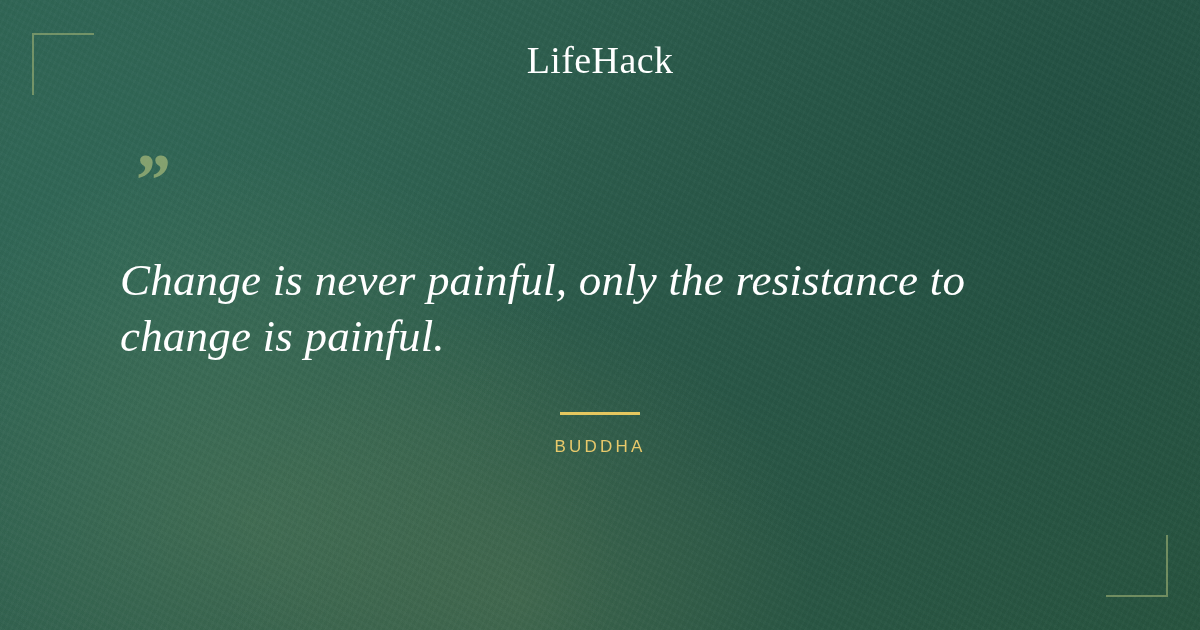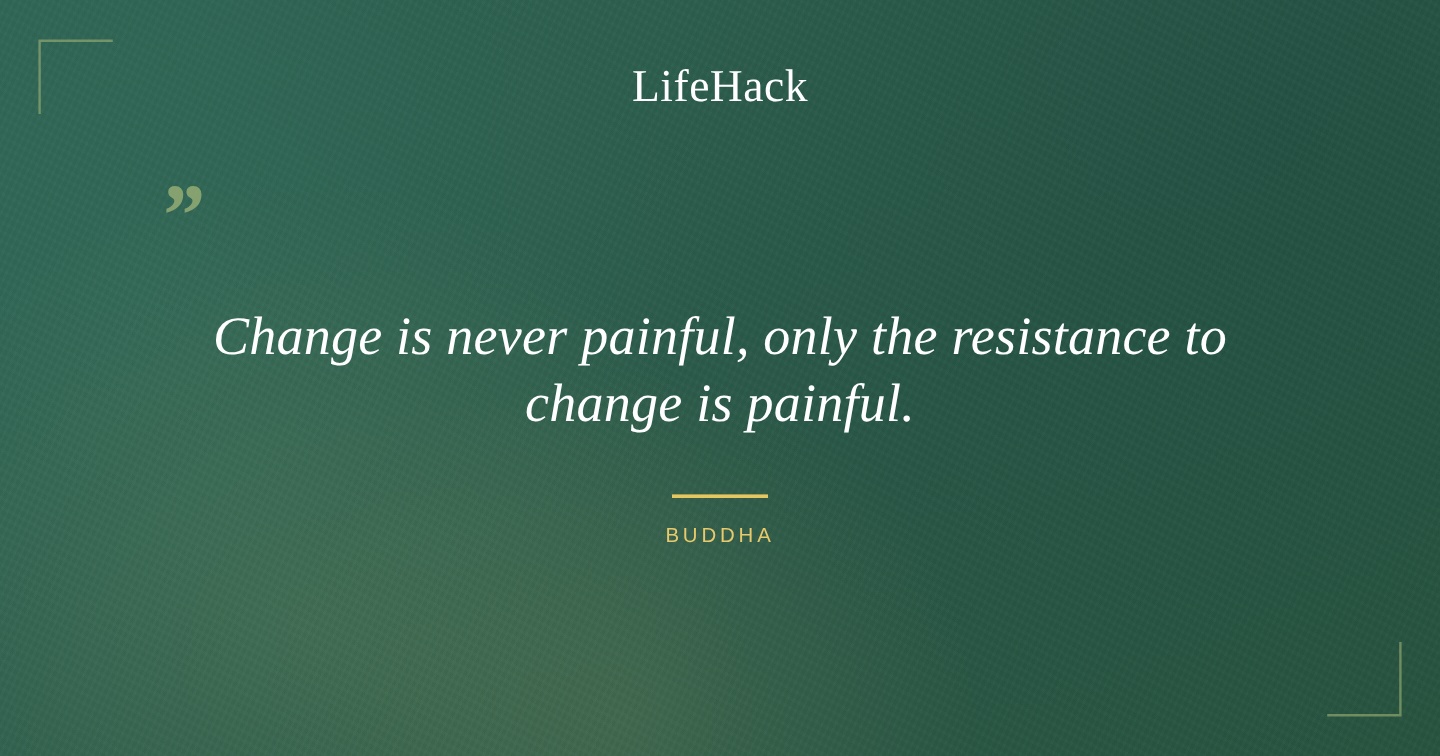--- a/index.html
+++ b/index.html
@@ -55,21 +55,21 @@
   #corner-bracket-bottom-right {
     bottom: 33px;
     right: 32px;
     border-bottom: 2px solid rgba(156,176,116,0.62);
     border-right: 2px solid rgba(156,176,116,0.62);
   }
 
   
   #brand-logo {
     position: absolute;
-    top: 50px;
+    top: 38px;
     left: 0;
     width: 1200px;
     text-align: center;
     font-family: "Liberation Serif", "DejaVu Serif", serif;
     font-size: 38px;
     line-height: 44px;
     color: #ffffff;
     letter-spacing: 0.4px;
     font-weight: 400;
   }
@@ -94,21 +94,21 @@
     height: 52px;
   }
 
   #quote-text {
     margin-top: 40px;
     font-family: "Liberation Serif", "DejaVu Serif", serif;
     font-style: italic;
     font-size: 45px;
     line-height: 56px;
     color: #ffffff;
-    text-align: center;
+    text-align: left;
     letter-spacing: 0.2px;
     padding: 0 20px;
   }
 
   #attribution-divider {
     margin: 48px auto 0 auto;
     width: 80px;
     height: 3px;
     background: #e6c75f;
   }

